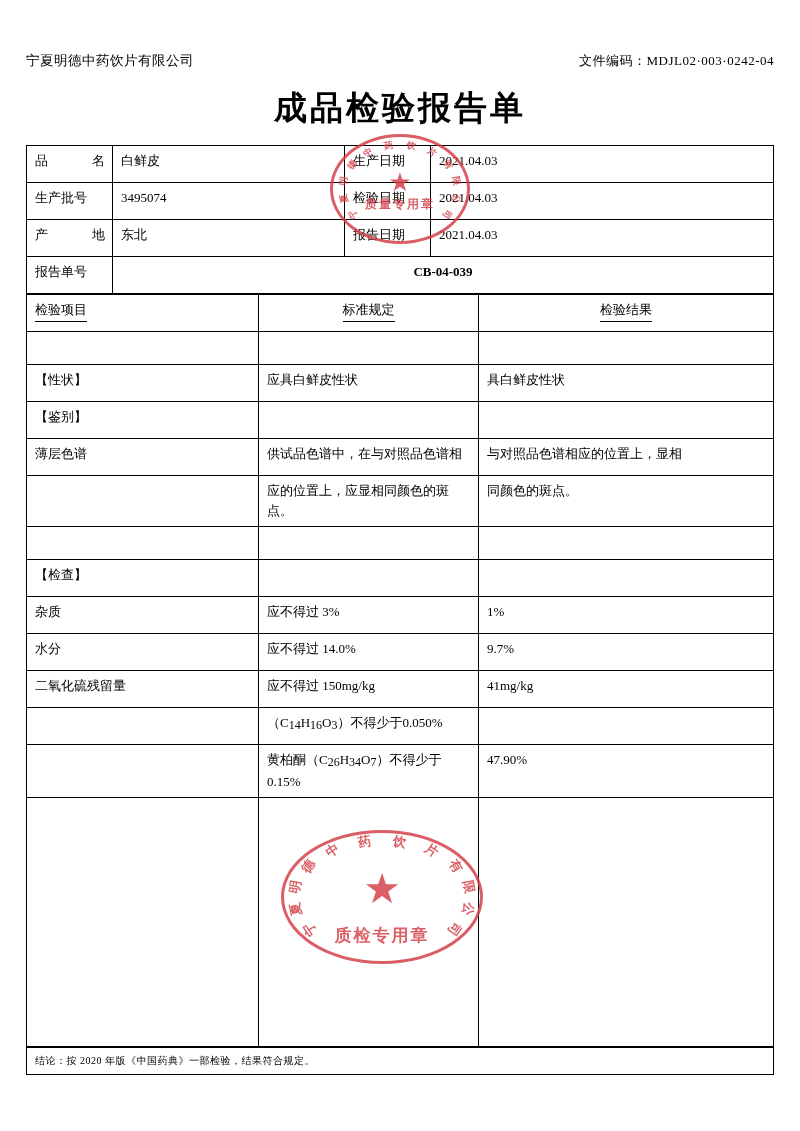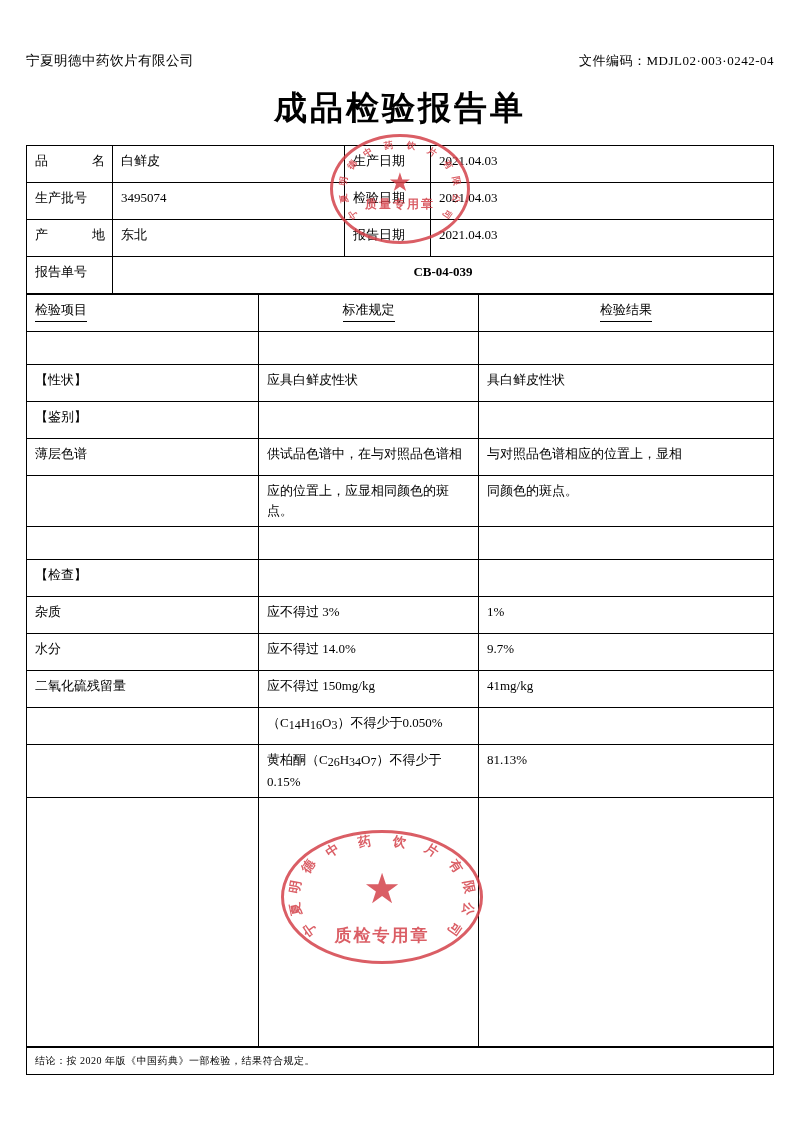--- a/index.html
+++ b/index.html
@@ -258,21 +258,21 @@
         <td>41mg/kg</td>
       </tr>
       <tr>
         <td class="body-cell"></td>
         <td class="indent">（C<sub>14</sub>H<sub>16</sub>O<sub>3</sub>）不得少于0.050%</td>
         <td></td>
       </tr>
       <tr>
         <td class="body-cell"></td>
         <td>黄柏酮（C<sub>26</sub>H<sub>34</sub>O<sub>7</sub>）不得少于0.15%</td>
-        <td>81.13%</td>
+        <td>47.90%</td>
       </tr>
       <tr>
         <td class="big-spacer"></td>
         <td></td>
         <td></td>
       </tr>
     </tbody>
   </table>
 
   <table class="doc" style="border-top:none">

